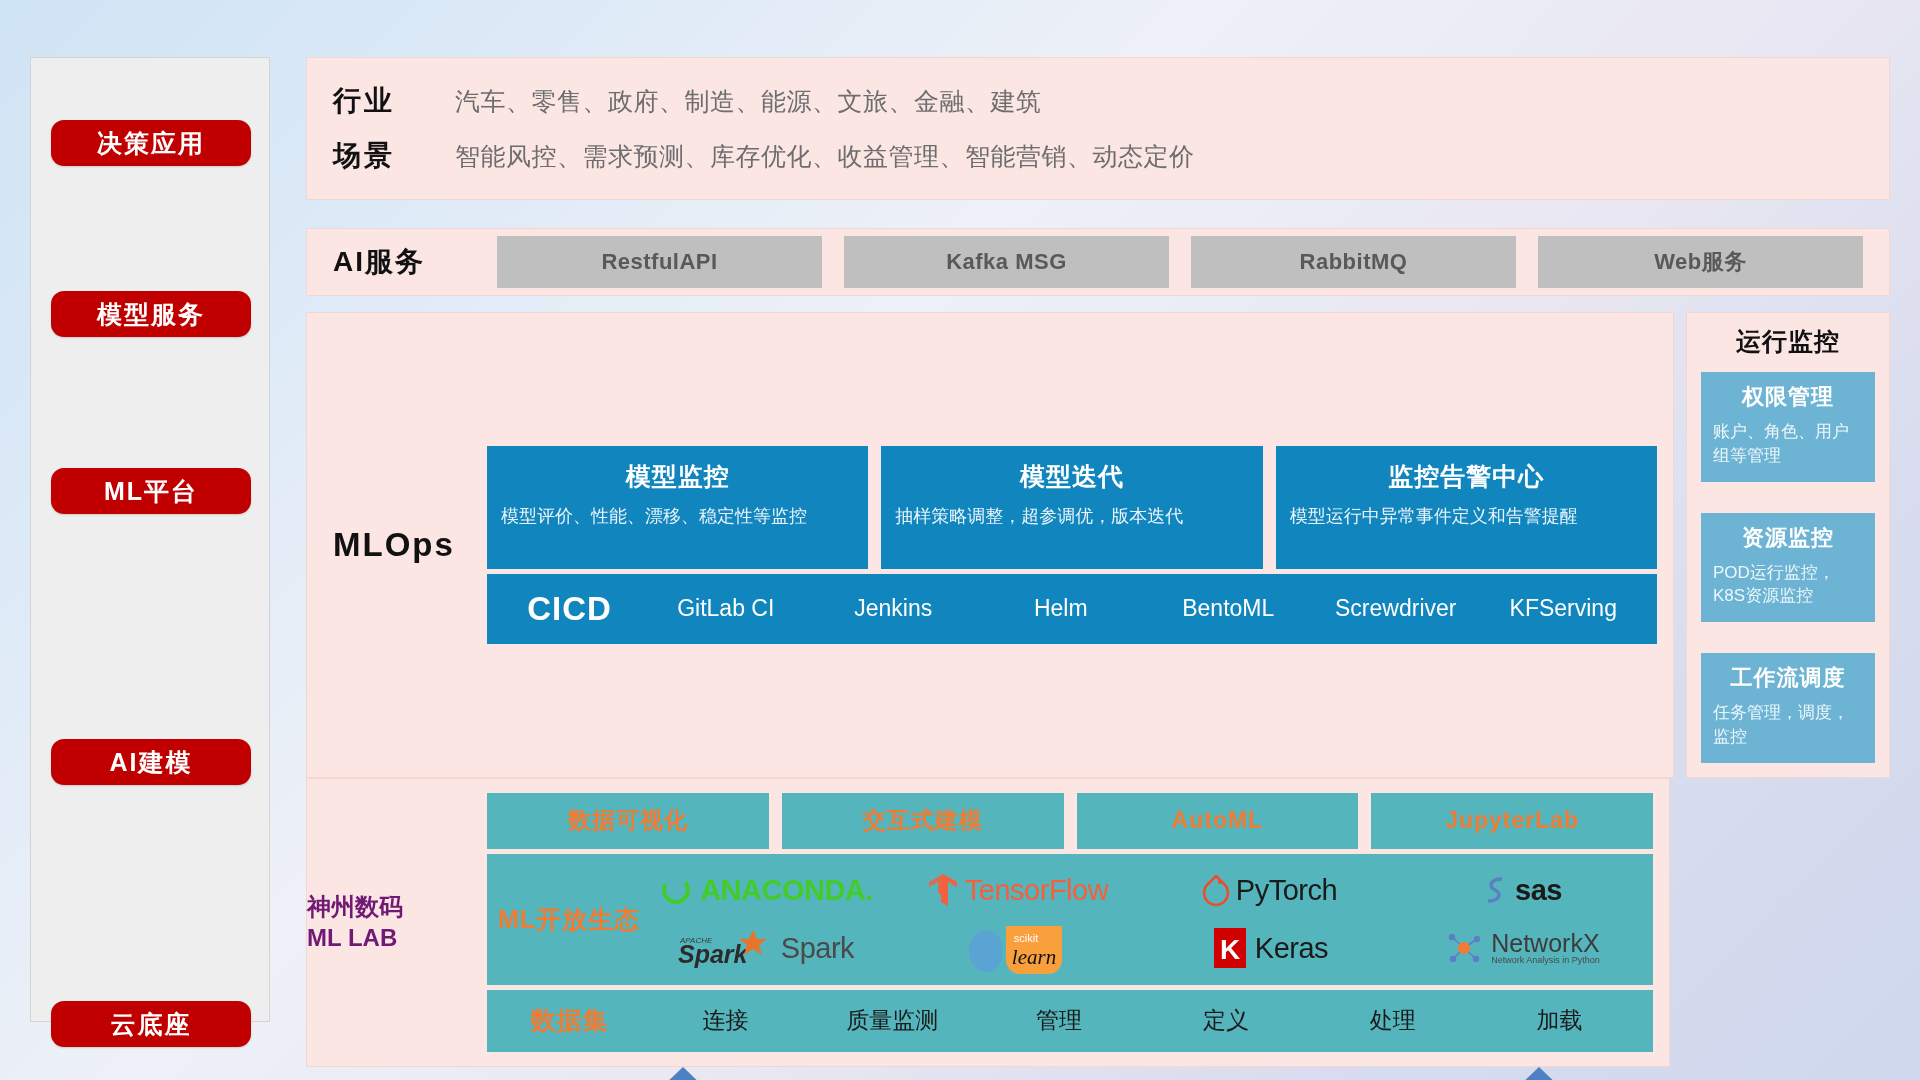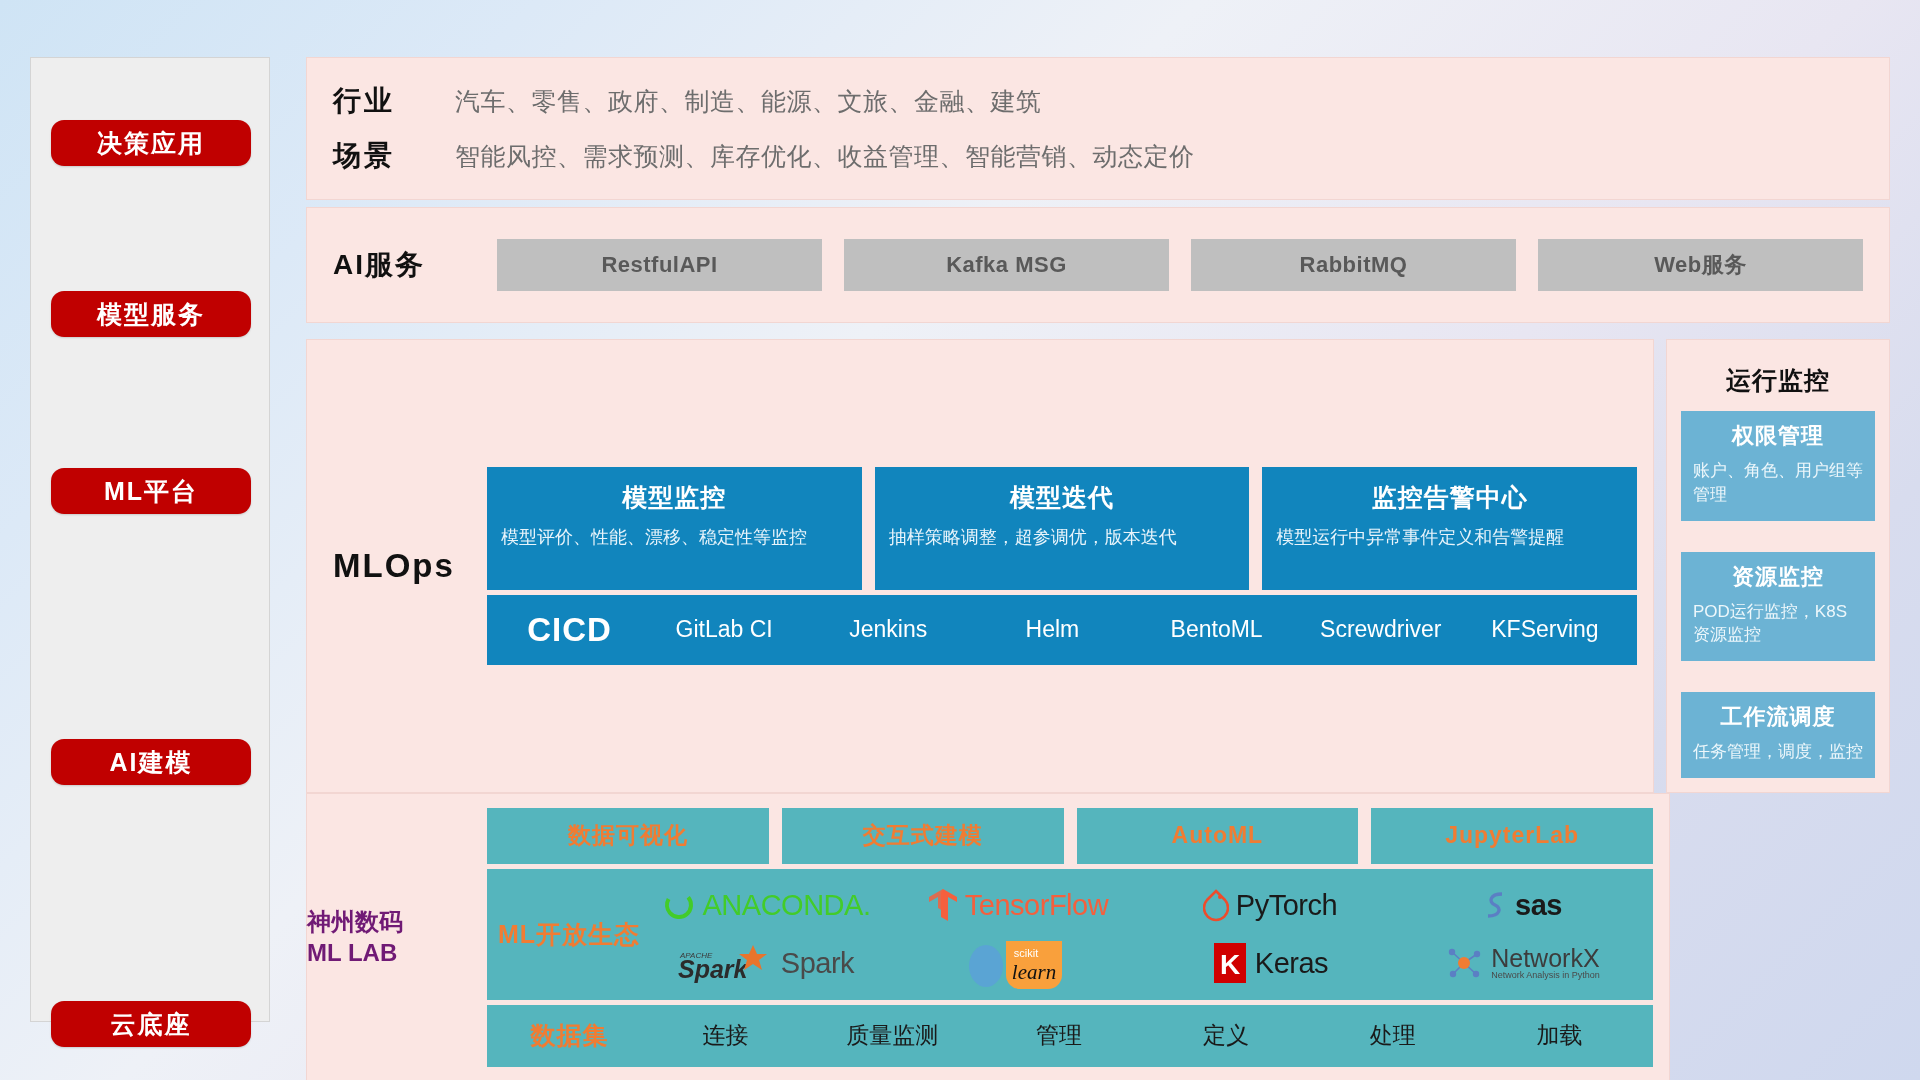--- a/index.html
+++ b/index.html
@@ -47,21 +47,21 @@
   #band-industry { height: 143px; display: flex; align-items: center; padding-left: 26px; }
   .ind-grid { display: flex; flex-direction: column; gap: 17px; width: 100%; }
   .ind-row { display: flex; align-items: center; }
   .ind-key {
     width: 122px; font-size: 28px; font-weight: bold; color: #111111;
     letter-spacing: 3px; flex: none;
   }
   .ind-val { font-size: 25px; color: #6d6d6d; letter-spacing: .5px; }
 
   
-  #band-aisvc { margin-top: 7px; height: 116px; display: flex; align-items: center; padding: 0 26px; }
+  #band-aisvc { margin-top: 28px; height: 68px; display: flex; align-items: center; padding: 0 26px; }
   .sec-label {
     font-size: 28px; font-weight: bold; color: #111111;
     letter-spacing: 2px; flex: none;
   }
   #aisvc-label { width: 152px; }
   #aisvc-chips { display: flex; flex: 1; justify-content: space-between; gap: 22px; padding-left: 12px; }
   .svc-chip {
     background: #bfbfbf; height: 52px; flex: 1;
     display: flex; align-items: center; justify-content: center;
     color: #595959; font-size: 22px; font-weight: bold; letter-spacing: .5px;
@@ -91,21 +91,21 @@
     width: 145px; flex: none; text-align: center; letter-spacing: 1px;
   }
   #cicd-items { display: flex; flex: 1; }
   .cicd-item {
     flex: 1; color: #ffffff; font-size: 23px; text-align: center;
     line-height: 1.1; padding: 0 4px;
   }
 
   
   #band-monitor {
-    width: 224px; flex: none; padding: 24px 14px 14px;
+    width: 204px; flex: none; padding: 12px 14px 14px;
     display: flex; flex-direction: column; align-items: center;
   }
   #monitor-title {
     font-size: 25px; font-weight: bold; color: #111111;
     text-align: center; letter-spacing: 1px; margin-bottom: 14px;
   }
   #monitor-cards { display: flex; flex-direction: column; gap: 31px; flex: 1; }
   .mon-card {
     background: #6cb3d4; padding: 10px 12px 14px; flex: 1;
     display: flex; flex-direction: column;
@@ -278,21 +278,21 @@
         </div>
 
         <div id="eco-strip">
           <div id="eco-label">ML开放生态</div>
           <div id="eco-logos">
 
             <div class="logo">
               <svg width="34" height="34" viewBox="0 0 34 34">
                 <circle cx="17" cy="17" r="12" fill="none" stroke="#43cc29" stroke-width="4" stroke-dasharray="52 24" transform="rotate(-40 17 17)"></circle>
               </svg>
-              <span class="logo-txt" style="color:#43cc29;font-weight:normal;">ANACONDA.</span>
+              <span class="logo-txt" style="color:#43cc29;font-weight:bold;">ANACONDA.</span>
             </div>
 
             <div class="logo">
               <svg width="30" height="34" viewBox="0 0 30 34">
                 <path d="M15 1 L29 9 L29 14 L20 9 L20 33 L13 29 L13 5 Z" fill="#f4603e"></path>
                 <path d="M15 1 L1 9 L1 14 L10 9 L10 20 L15 23 Z" fill="#f4603e" opacity=".85"></path>
               </svg>
               <span class="logo-txt" style="color:#f4603e;">TensorFlow</span>
             </div>
 

